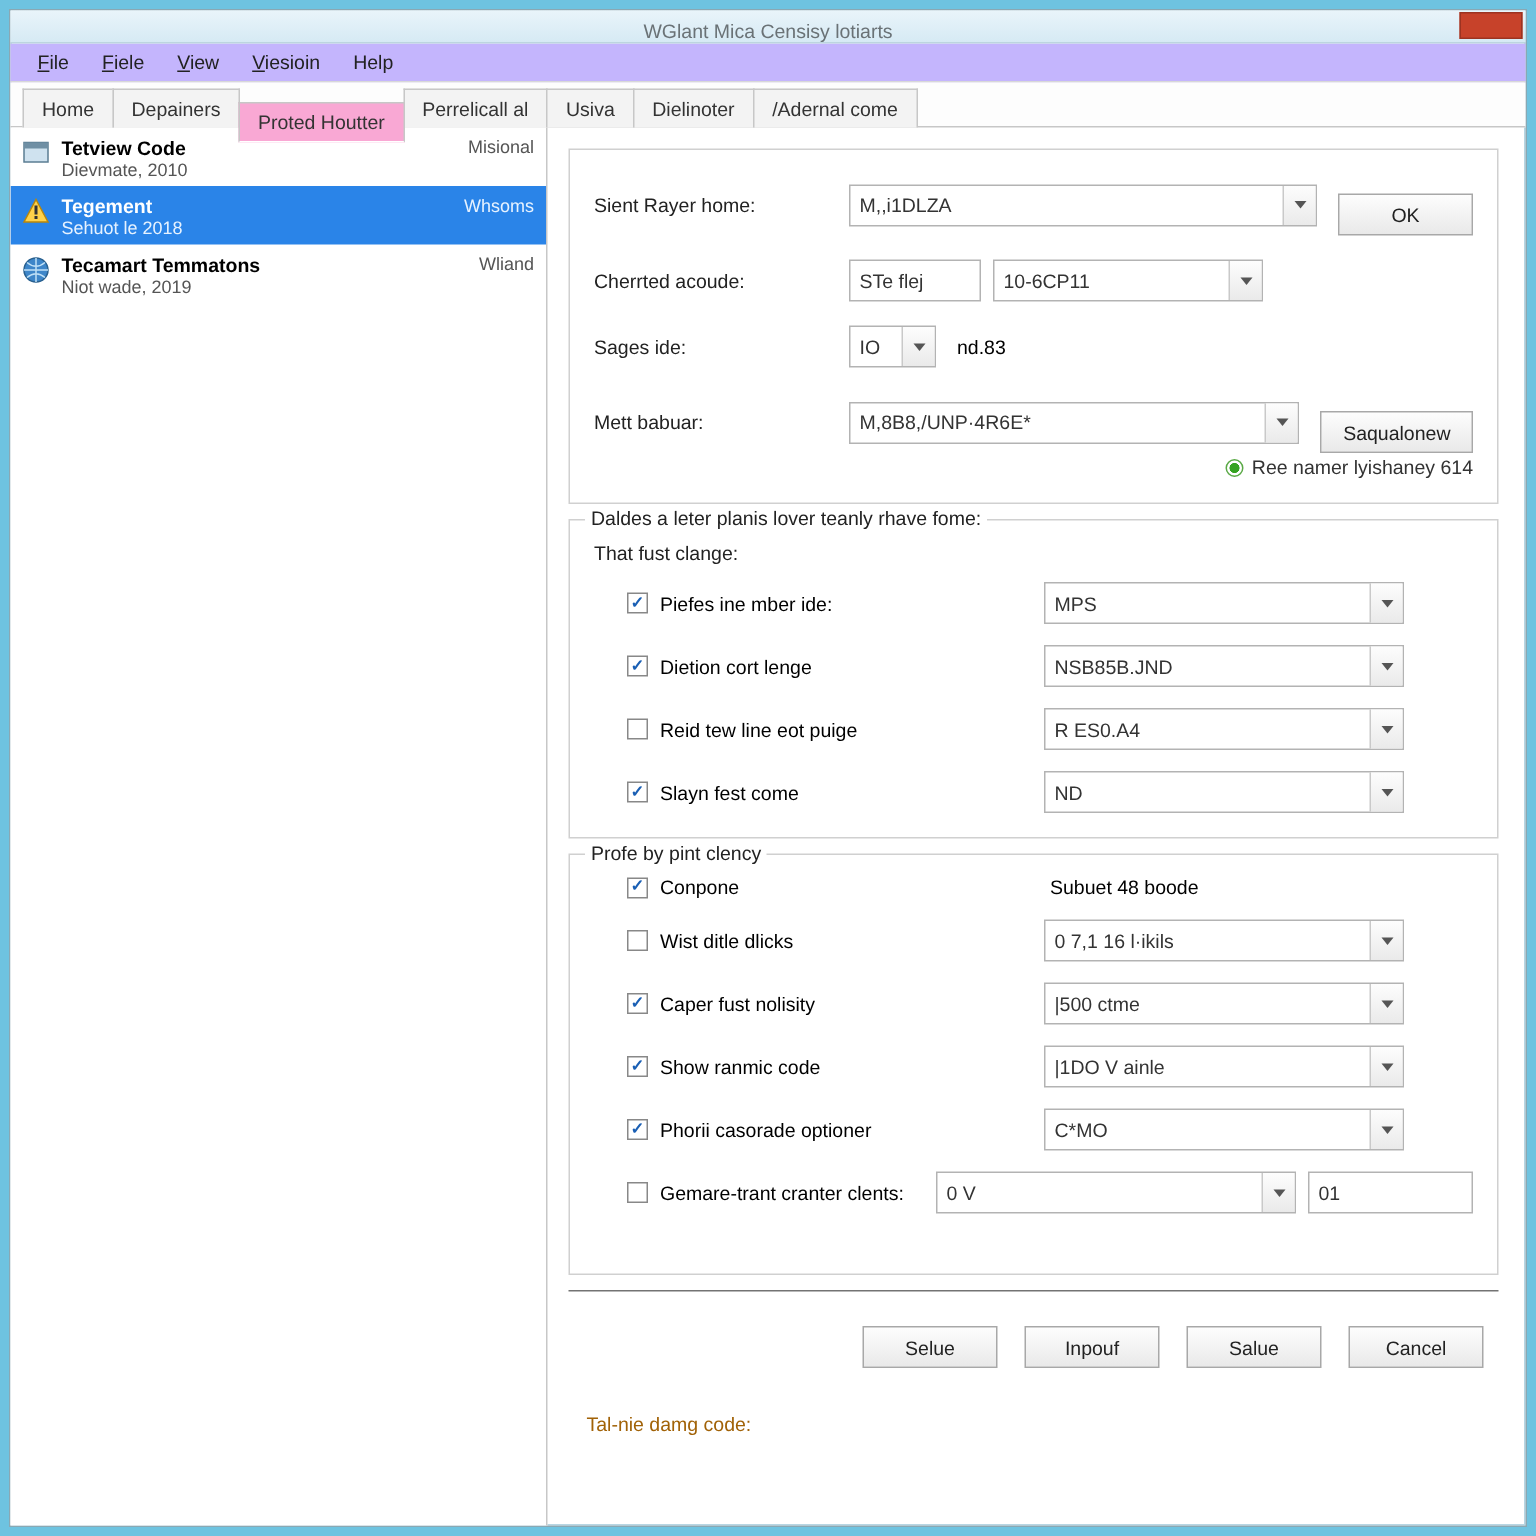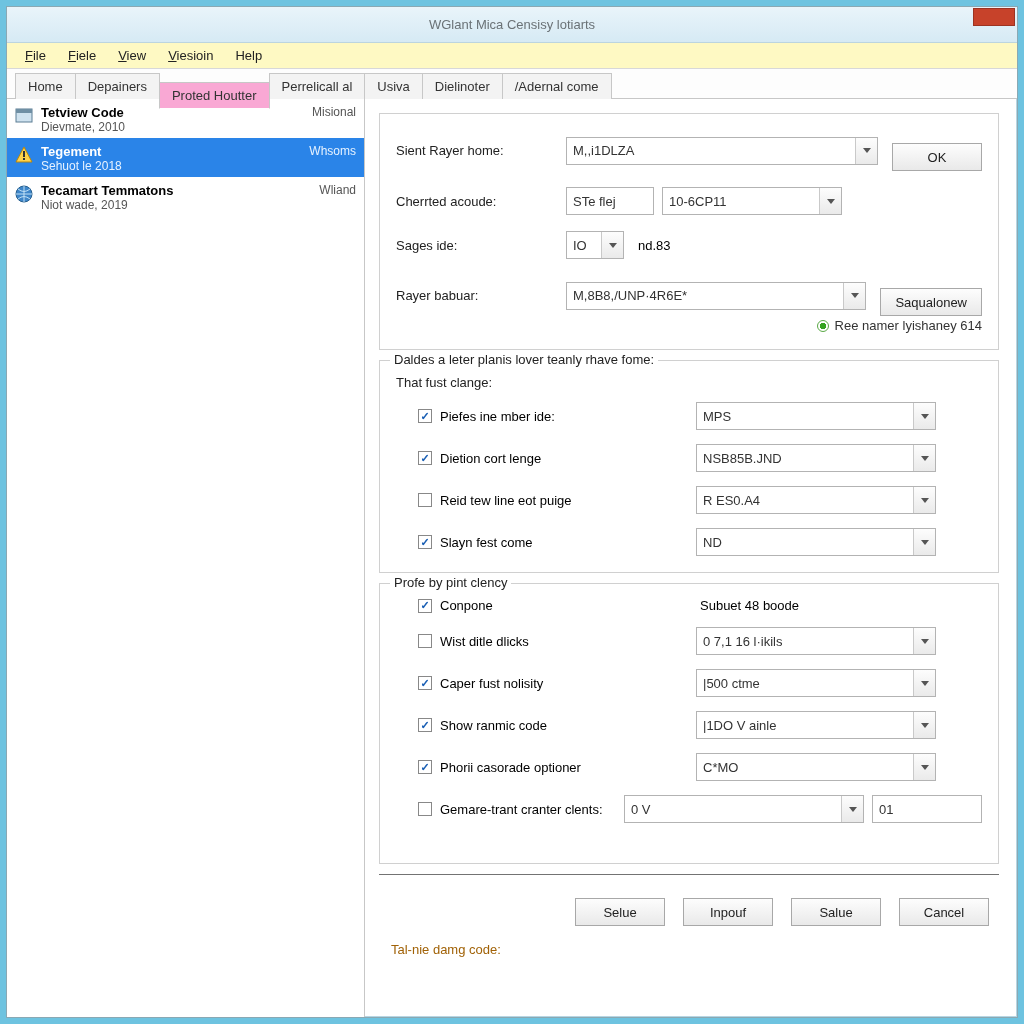--- a/index.html
+++ b/index.html
@@ -9,39 +9,39 @@
   .window {
     width: 100%; height: 100%;
     background: #fff;
     border: 1px solid #8aa8b3;
     display: flex; flex-direction: column;
     box-shadow: 0 0 0 1px #b7d6e3 inset;
   }
 
   
   .titlebar {
-    height: 36px;
+    height: 22px;
     background: linear-gradient(#e9f4fa,#d6eaf4);
-    display: flex; align-items: center; justify-content: center;
+    display: flex; align-items: flex-end; justify-content: center;
     position: relative;
     border-bottom: 1px solid #bcd5df;
     color: #6a7276;
     font-size: 12px;
   }
   .titlebar .close-btn {
     position: absolute; right: 2px; top: 1px;
     width: 42px; height: 18px;
     background: #c7422a;
     border: 1px solid #9c3321;
   }
 
   
   .menubar {
     height: 26px;
-    background: #fef9c3;
+    background: #c4b5fd;
     border-bottom: 1px solid #d8d8d8;
     display: flex; align-items: center;
     padding: 0 8px;
     gap: 2px;
   }
   .menubar .menu-item {
     padding: 3px 10px;
     color: #222;
   }
   .menubar .menu-item .ul { text-decoration: underline; }
@@ -313,21 +313,21 @@
         <div class="form-row">
           <span class="label">Sages ide:</span>
           <div class="combo narrow">
             <span>IO</span>
               <div class="arrow"></div>
           </div>
           <div style="width:14px"></div>
           <span>nd.83</span>
         </div>
         <div class="form-row" style="margin-bottom:6px">
-          <span class="label">Rayer babuar:</span>
+          <span class="label">Mett babuar:</span>
           <div class="combo full">
             <span>M,8B8,/UNP·4R6E*</span>
               <div class="arrow"></div>
           </div>
           <div style="width:14px"></div>
           <div class="btn">Saqualonew</div>
         </div>
         <div class="radio-row">
           <span class="radio-dot"></span>
           <span>Ree namer lyishaney 614</span>

